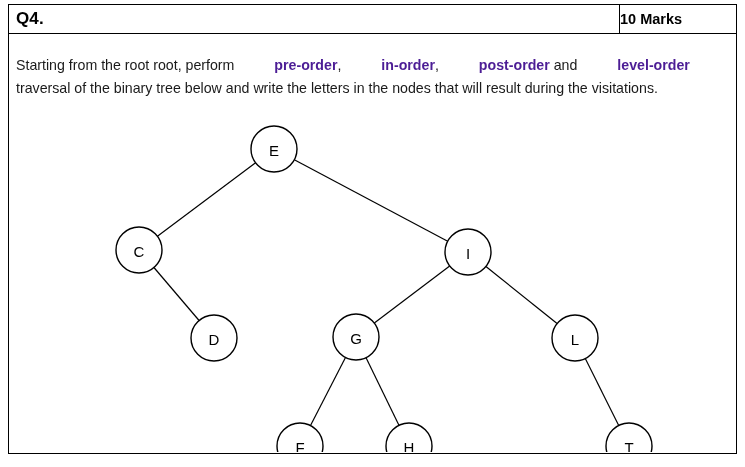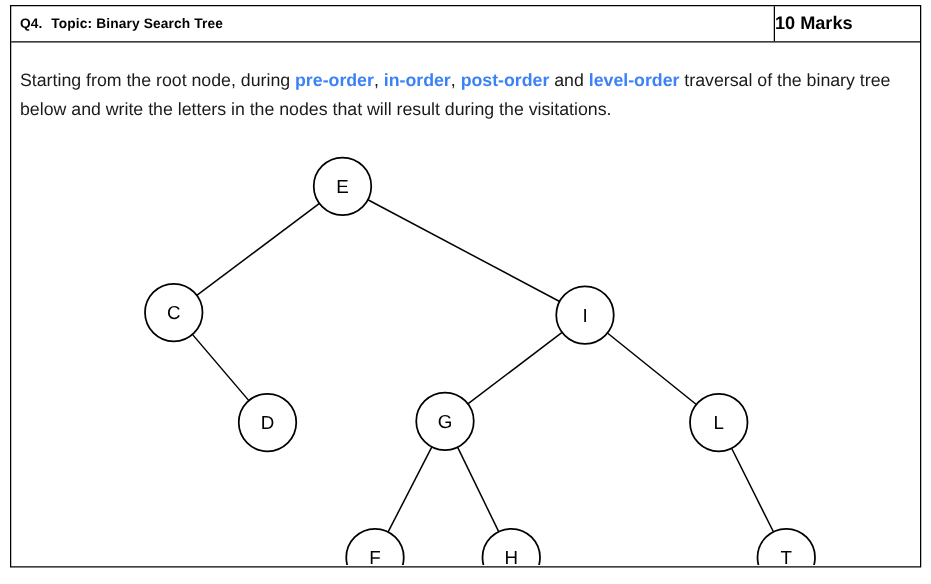--- a/index.html
+++ b/index.html
@@ -31,21 +31,21 @@
     border-bottom: 1.5px solid #000000;
     box-sizing: border-box;
   }
   #header-title-cell {
     flex: 1 1 auto;
     display: flex;
     align-items: center;
     padding-left: 7px;
     border-right: 1.5px solid #000000;
     box-sizing: border-box;
-    font-size: 11px;
+    font-size: 17px;
     font-weight: bold;
     letter-spacing: 0.1px;
     white-space: nowrap;
   }
   #header-title-cell .q-label { margin-right: 7px; }
   #header-clo-cell {
     width: 76px;
     display: flex;
     align-items: center;
     justify-content: center;
@@ -69,21 +69,21 @@
   }
   #prompt-text {
     position: absolute;
     left: 7px;
     top: 6px;
     width: 706px;
     font-size: 14.2px;
     line-height: 22.5px;
     color: #1a1a1a;
   }
-  #prompt-text b { font-weight: bold; color: #3b82f6; }
+  #prompt-text b { font-weight: bold; color: #4c1d95; margin-left: 36px; }
   
   #tree-figure {
     position: absolute;
     left: 0;
     top: 0;
     width: 726px;
     height: 418px;
   }
   .tree-svg { display: block; }
   .tree-edge {
@@ -105,30 +105,29 @@
   }
 </style>
 </head>
 <body>
 
 <div id="question-card">
 
   <div id="header-row">
     <div id="header-title-cell">
       <span class="q-label">Q4.</span>
-      <span>Topic: Binary Search Tree</span>
     </div>
     <div id="header-marks-cell">
       <span>10 Marks</span>
     </div>
   </div>
 
   <div id="question-body">
 
-    <p id="prompt-text"><span>Starting from the root node, during </span><b>pre-order</b><span>, </span><b>in-order</b><span>, </span><b>post-order</b><span> and </span><b>level-order</b><span> traversal of the binary tree below and write the letters in the nodes that will result during the visitations.</span></p>
+    <p id="prompt-text"><span>Starting from the root root, perform </span><b>pre-order</b><span>, </span><b>in-order</b><span>, </span><b>post-order</b><span> and </span><b>level-order</b><span> traversal of the binary tree below and write the letters in the nodes that will result during the visitations.</span></p>
 
     <div id="tree-figure">
       <svg class="tree-svg" width="726" height="418" viewBox="0 0 726 418">
         <g id="tree-edges">
             <line x1="246.58364285065528" y1="128.77816349691716" x2="148.41635714934472" y2="202.22183650308284" class="tree-edge"></line>
             <line x1="285.3143724453266" y1="125.78546578282806" x2="438.6856275546734" y2="207.21453421717194" class="tree-edge"></line>
             <line x1="144.91899738280762" y1="233.50495692916093" x2="190.08100261719238" y2="286.4950430708391" class="tree-edge"></line>
             <line x1="440.6788171973318" y1="231.9044690913107" x2="365.3211828026682" y2="289.0955309086893" class="tree-edge"></line>
             <line x1="476.9272445486747" y1="232.4088133755703" x2="548.0727554513253" y2="289.59118662442967" class="tree-edge"></line>
             <line x1="336.4894783133729" y1="323.45797971147056" x2="301.5105216866271" y2="391.54202028852944" class="tree-edge"></line>

